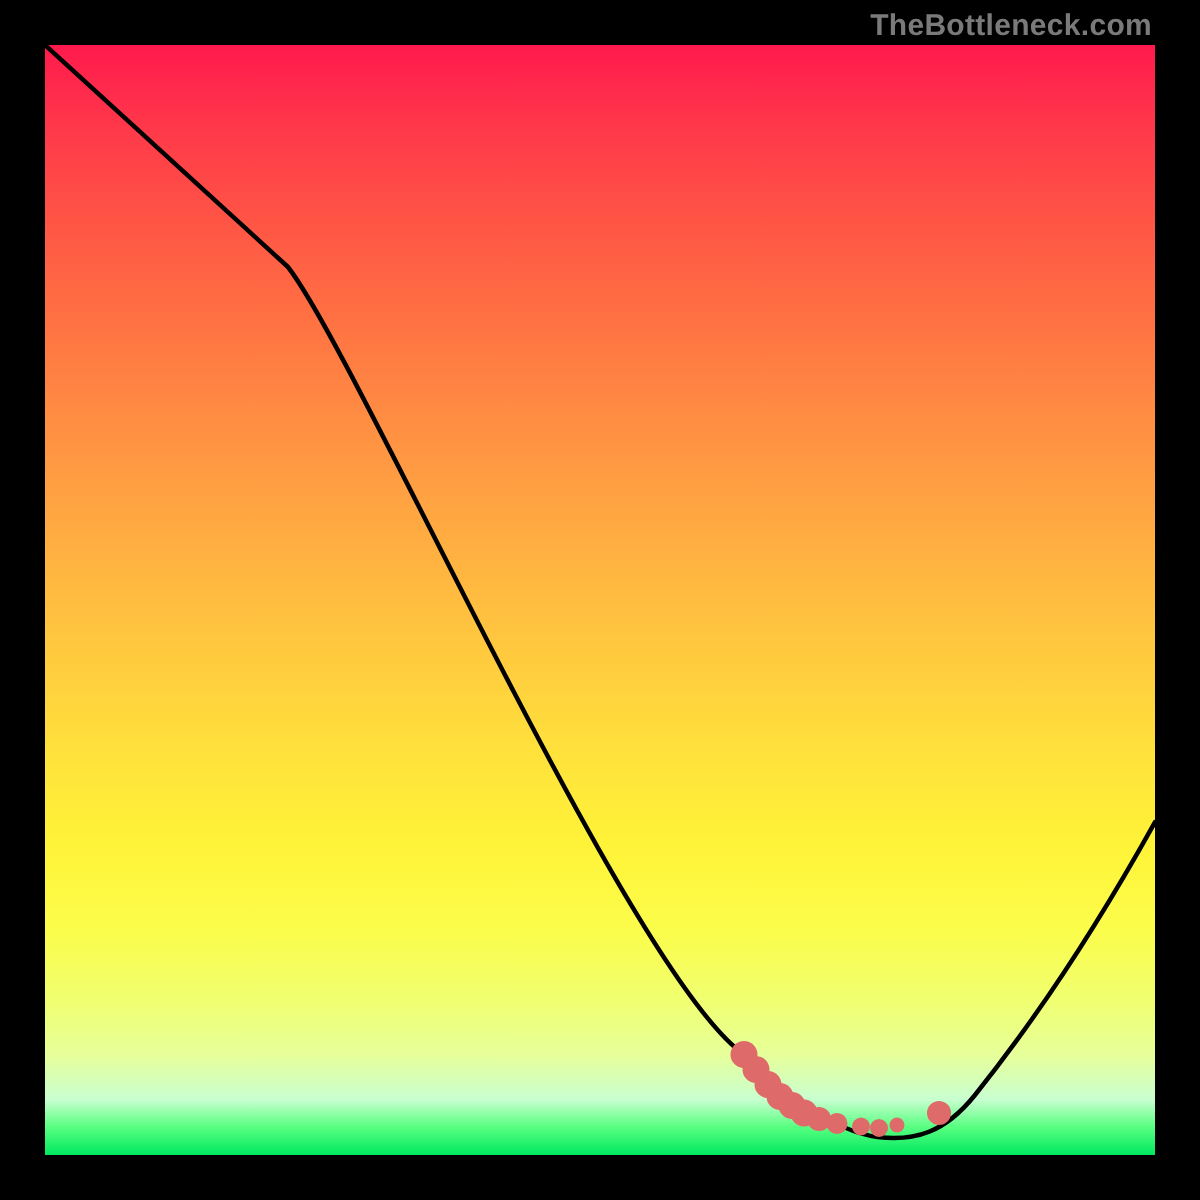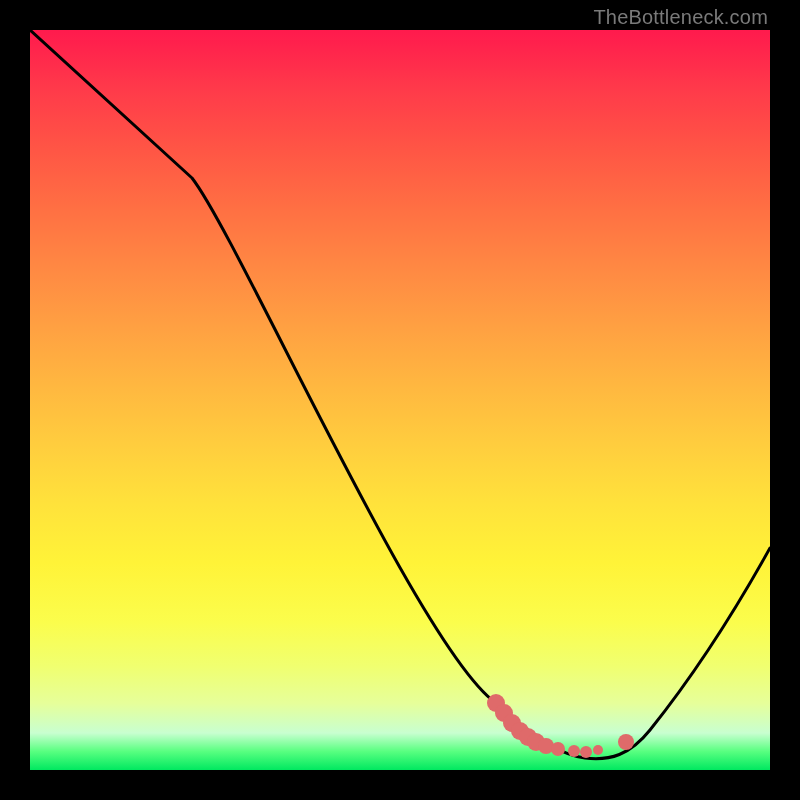--- a/index.html
+++ b/index.html
@@ -43,21 +43,21 @@
       #58ff80 97.5%,
       #00e860 100%
     );
   }
   .watermark {
     position: absolute;
     top: 6px;
     right: 32px;
     color: #7a7a7a;
     font-size: 20px;
-    font-weight: 400;
+    font-weight: 700;
     letter-spacing: 0.2px;
   }
   svg.curve {
     position: absolute;
     top: 30px;
     left: 30px;
     width: 740px;
     height: 740px;
   }
 </style>

